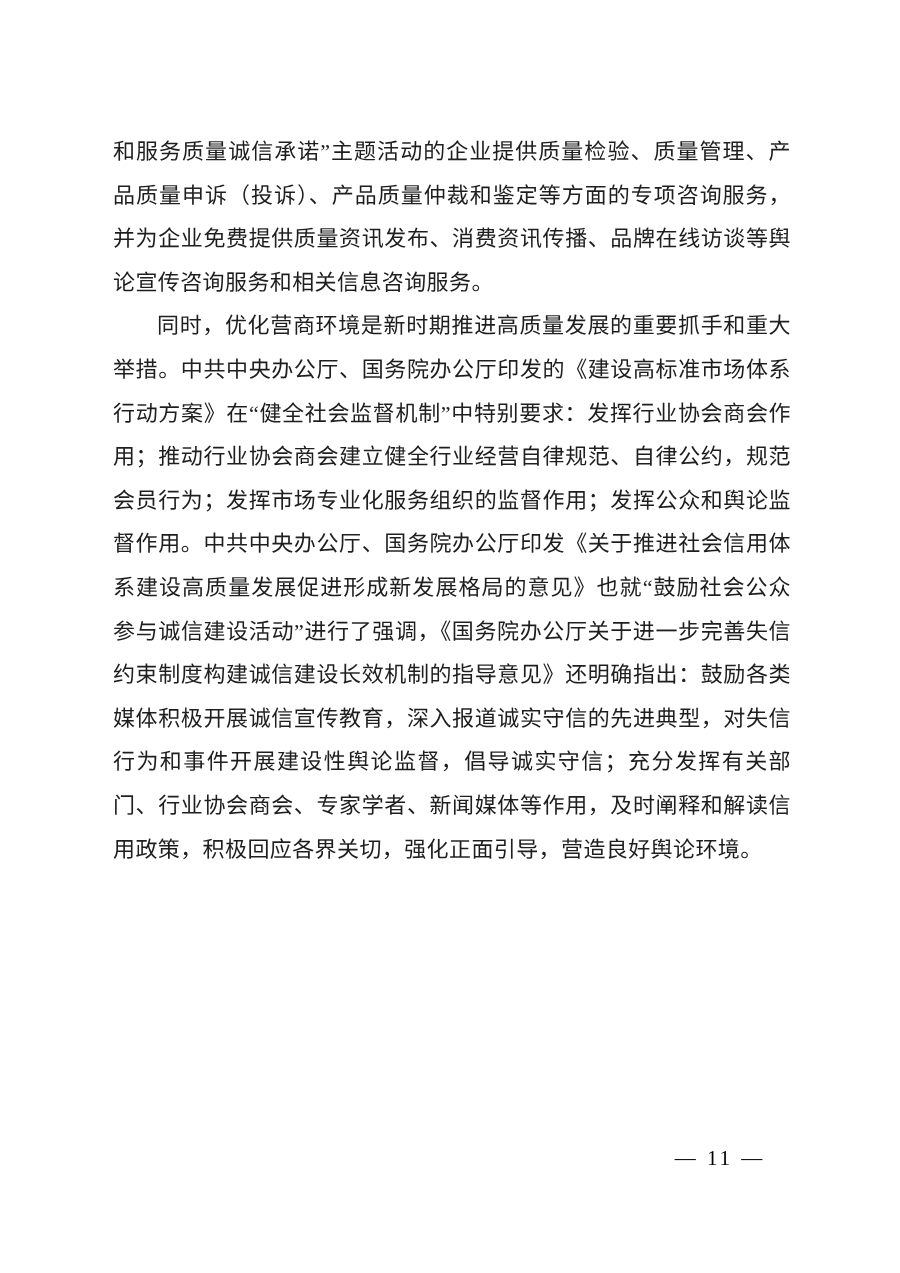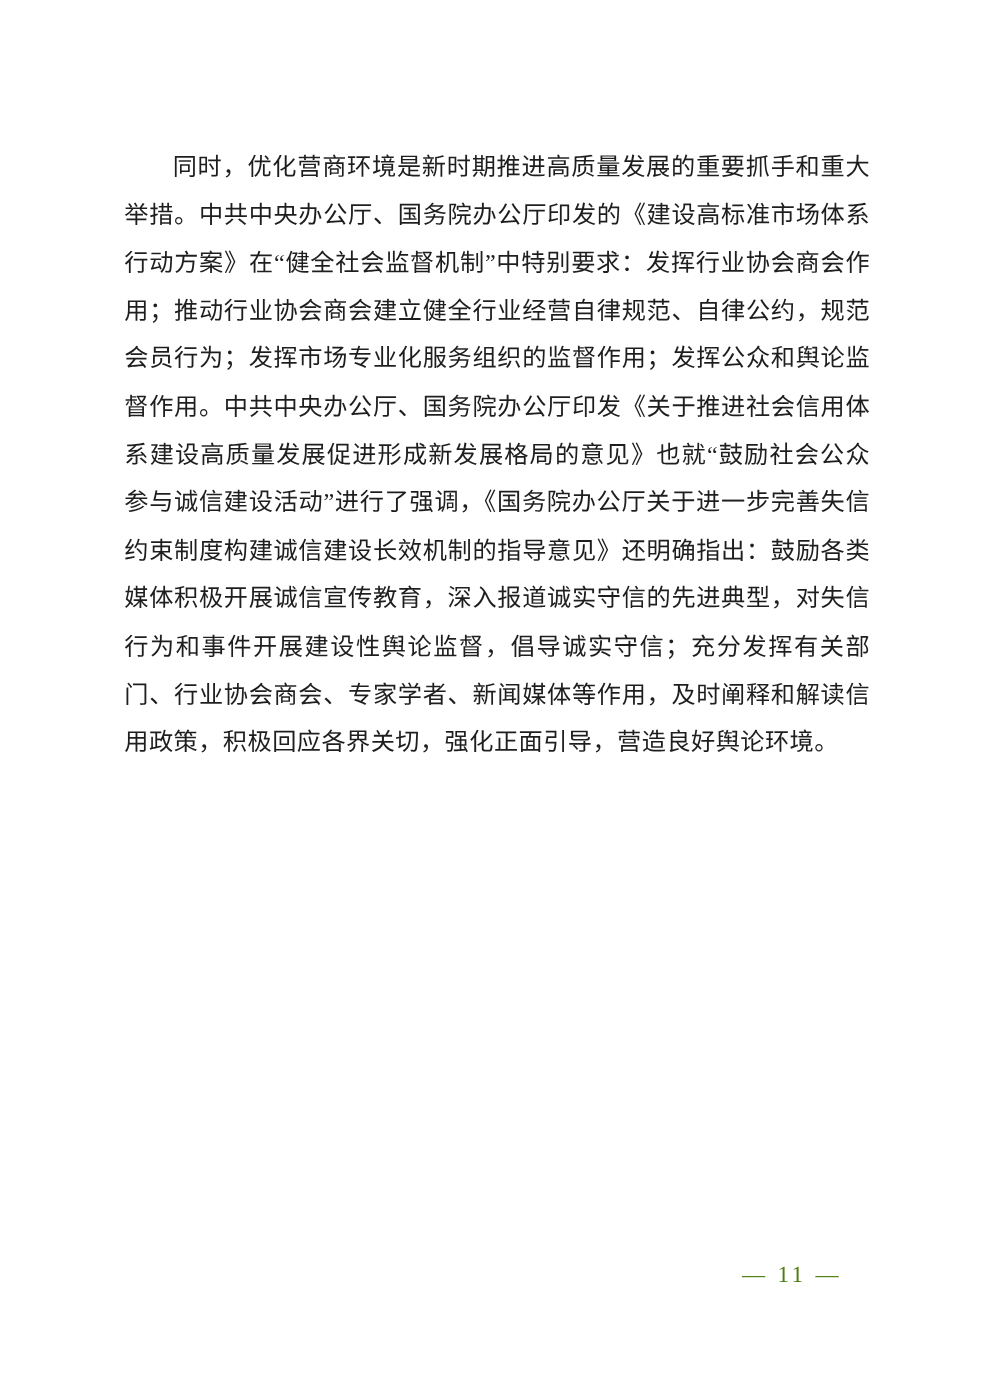--- a/index.html
+++ b/index.html
@@ -40,25 +40,26 @@
     text-indent: 2em;
   }
   .page-number {
     position: absolute;
     top: 1146px;
     left: 640px;
     width: 160px;
     text-align: center;
     font-size: 21px;
     letter-spacing: 3px;
-    color: #4d7c0f;
+    color: #000000;
     white-space: nowrap;
   }
 </style>
 </head>
 <body>
 
 <div class="page">
   <div class="text-block">
+    <p class="para">和服务质量诚信承诺”主题活动的企业提供质量检验、质量管理、产品质量申诉（投诉）、产品质量仲裁和鉴定等方面的专项咨询服务，并为企业免费提供质量资讯发布、消费资讯传播、品牌在线访谈等舆论宣传咨询服务和相关信息咨询服务。</p>
     <p class="para indent">同时，优化营商环境是新时期推进高质量发展的重要抓手和重大举措。中共中央办公厅、国务院办公厅印发的《建设高标准市场体系行动方案》在“健全社会监督机制”中特别要求：发挥行业协会商会作用；推动行业协会商会建立健全行业经营自律规范、自律公约，规范会员行为；发挥市场专业化服务组织的监督作用；发挥公众和舆论监督作用。中共中央办公厅、国务院办公厅印发《关于推进社会信用体系建设高质量发展促进形成新发展格局的意见》也就“鼓励社会公众参与诚信建设活动”进行了强调，《国务院办公厅关于进一步完善失信约束制度构建诚信建设长效机制的指导意见》还明确指出：鼓励各类媒体积极开展诚信宣传教育，深入报道诚实守信的先进典型，对失信行为和事件开展建设性舆论监督，倡导诚实守信；充分发挥有关部门、行业协会商会、专家学者、新闻媒体等作用，及时阐释和解读信用政策，积极回应各界关切，强化正面引导，营造良好舆论环境。</p>
   </div>
   <div class="page-number">— 11 —</div>
 </div>
 
 </body></html>

